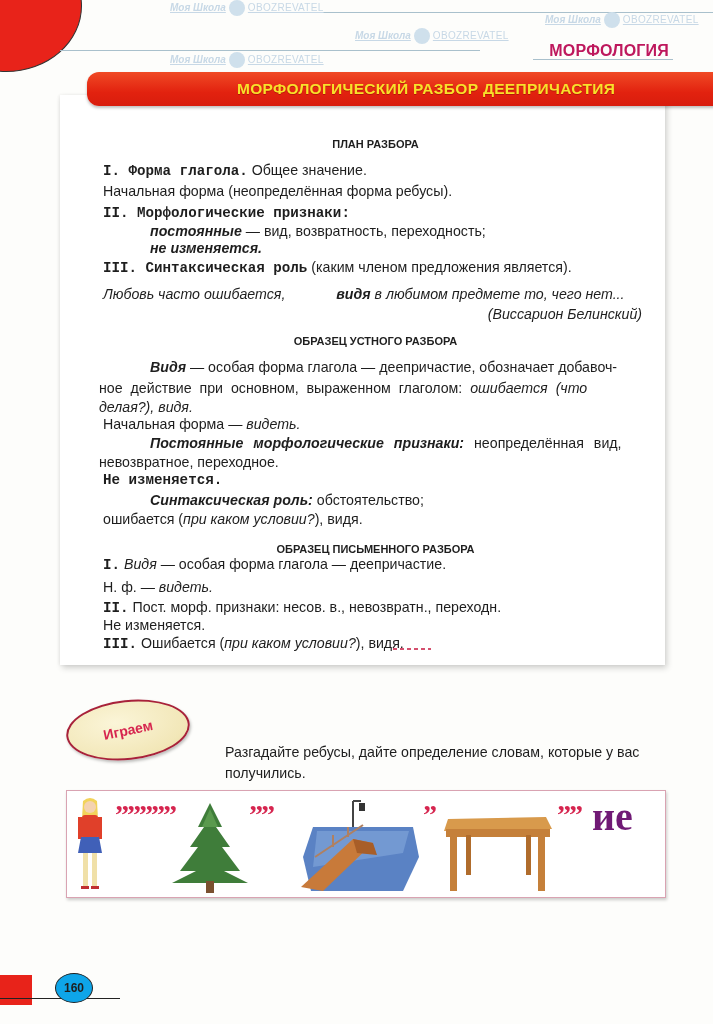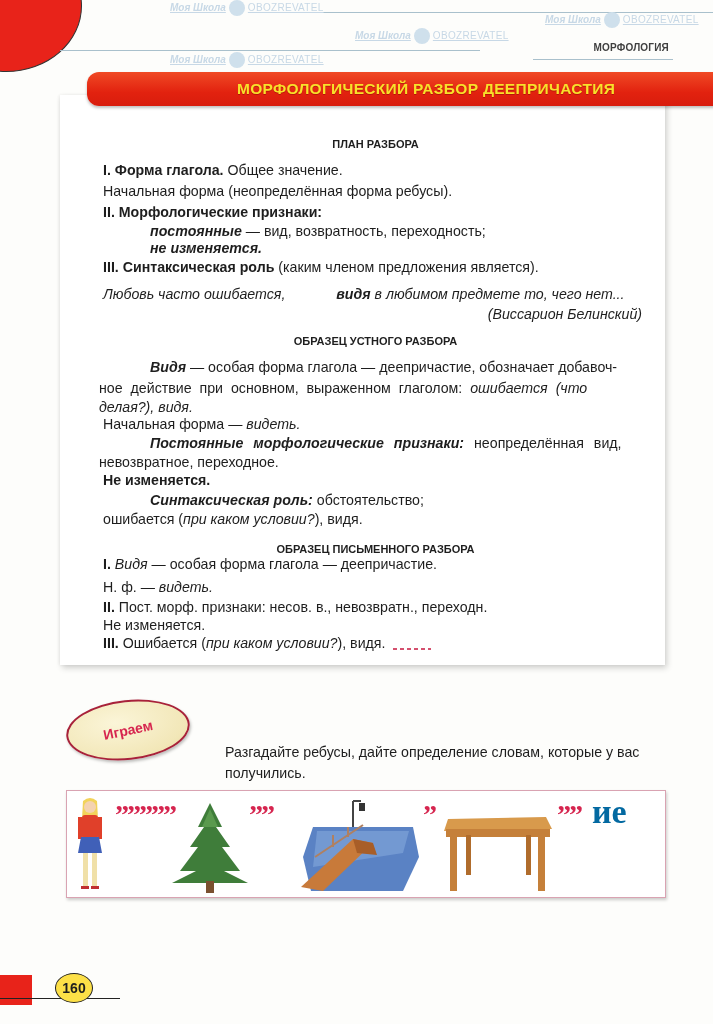--- a/index.html
+++ b/index.html
@@ -9,22 +9,22 @@
       font-family: "Liberation Sans", sans-serif;
       color: #1e1e1e;
     }
     .corner-circle {
       position: absolute; left: -70px; top: -60px; width: 150px; height: 130px;
       border-radius: 50%; background: #e8231a; border: 1.5px solid #333;
     }
     .top-line1 { position: absolute; left: 275px; top: 12px; width: 438px; height: 1px; background: #a9c0cc; }
     .top-line2 { position: absolute; left: 60px; top: 50px; width: 420px; height: 1px; background: #a9c0cc; }
     .section-label {
-      position: absolute; right: 44px; top: 42px; font-size: 10px; font-weight: bold;
-      letter-spacing: 0.2px; color: #404040;
+      position: absolute; right: 44px; top: 42px; font-size: 16px; font-weight: bold;
+      letter-spacing: 0.2px; color: #be185d;
     }
     .section-underline { position: absolute; right: 40px; top: 59px; width: 140px; height: 1px; background: #a9c0cc; }
 
     .panel {
       position: absolute; left: 60px; top: 95px; width: 605px; height: 570px;
       background: #ffffff;
       box-shadow: 2px 3px 6px rgba(0,0,0,0.18), -1px 0 3px rgba(0,0,0,0.06);
     }
     .banner {
       position: absolute; left: 87px; top: 72px; width: 678px; height: 34px;
@@ -34,21 +34,21 @@
       display: flex; align-items: center; justify-content: center;
     }
     .banner-title {
       color: #f8e12a; font-weight: bold; font-size: 15.5px; letter-spacing: 0.3px;
       text-shadow: 0 1px 0 rgba(120,0,0,0.4);
     }
 
     .content { position: absolute; left: 103px; top: 0; width: 545px; font-size: 14.2px; line-height: 21px; }
     .line { position: absolute; left: 0; white-space: nowrap; }
     .h { position: absolute; left: 0; width: 545px; text-align: center; font-weight: bold; font-size: 11px; }
-    .b { font-weight: bold; }
+    .b { font-weight: bold; font-family: Liberation Mono, monospace; }
     .bi { font-weight: bold; font-style: italic; margin-left: 47px; }
     .i { font-style: italic; }
 
     .marks { position: absolute; left: 393px; top: 648px; width: 38px; height: 2px;
       background: repeating-linear-gradient(90deg, #d4506e 0 4px, transparent 4px 7px); }
 
     .game-oval {
       position: absolute; left: 66px; top: 700px; width: 120px; height: 56px;
       border-radius: 50%; border: 2px solid #a8223a;
       background: radial-gradient(ellipse at 40% 35%, #fbf5d8, #f2e7b8 70%, #e8d9a0);
@@ -58,28 +58,28 @@
     }
     .game-label { color: #d6254f; font-weight: bold; font-size: 14px; transform: rotate(-6deg); }
     .task-text { position: absolute; left: 225px; top: 712px; width: 440px; font-size: 14.2px; line-height: 21px; margin-top: 30px; }
 
     .rebus {
       position: absolute; left: 66px; top: 790px; width: 598px; height: 106px;
       background: #fff; border: 1px solid #d9a3b2;
       box-shadow: 1px 2px 3px rgba(0,0,0,0.2);
     }
     .comma { position: absolute; color: #d6254f; font-family: "Liberation Serif", serif; font-weight: bold; font-size: 28px; letter-spacing: -2px; }
-    .suffix { position: absolute; left: 525px; top: 2px; color: #0369a1; font-family: "Liberation Serif", serif; font-weight: bold; font-size: 34px; }
+    .suffix { position: absolute; left: 525px; top: 2px; color: #701a75; font-family: "Liberation Serif", serif; font-weight: bold; font-size: 40px; }
 
     .page-bar { position: absolute; left: 0; top: 975px; width: 32px; height: 30px; background: #e8231a; }
     .page-line { position: absolute; left: 0; top: 998px; width: 120px; height: 1px; background: #222; }
     .page-num {
       position: absolute; left: 55px; top: 973px; width: 36px; height: 28px; border-radius: 50%;
-      border: 1px solid #222; background: #fde047; display: flex; align-items: center; justify-content: center;
-      font-weight: bold; font-size: 14px;
+      border: 1px solid #222; background: #0ea5e9; display: flex; align-items: center; justify-content: center;
+      font-weight: bold; font-size: 12px;
     }
     .wm { position: absolute; color: #c7d8e6; font-size: 10px; font-style: italic; font-weight: bold; white-space: nowrap; pointer-events: none; text-decoration: underline; }
     .wm .c { display: inline-block; width: 16px; height: 16px; border-radius: 50%; background: #cfe0ec; vertical-align: middle; margin: 0 3px; }
     .wm .o { font-style: normal; font-weight: normal; letter-spacing: 0.3px; }
   </style>
 </head>
 <body>
 
 <div class="corner-circle"></div>
 <div class="top-line1"></div>

